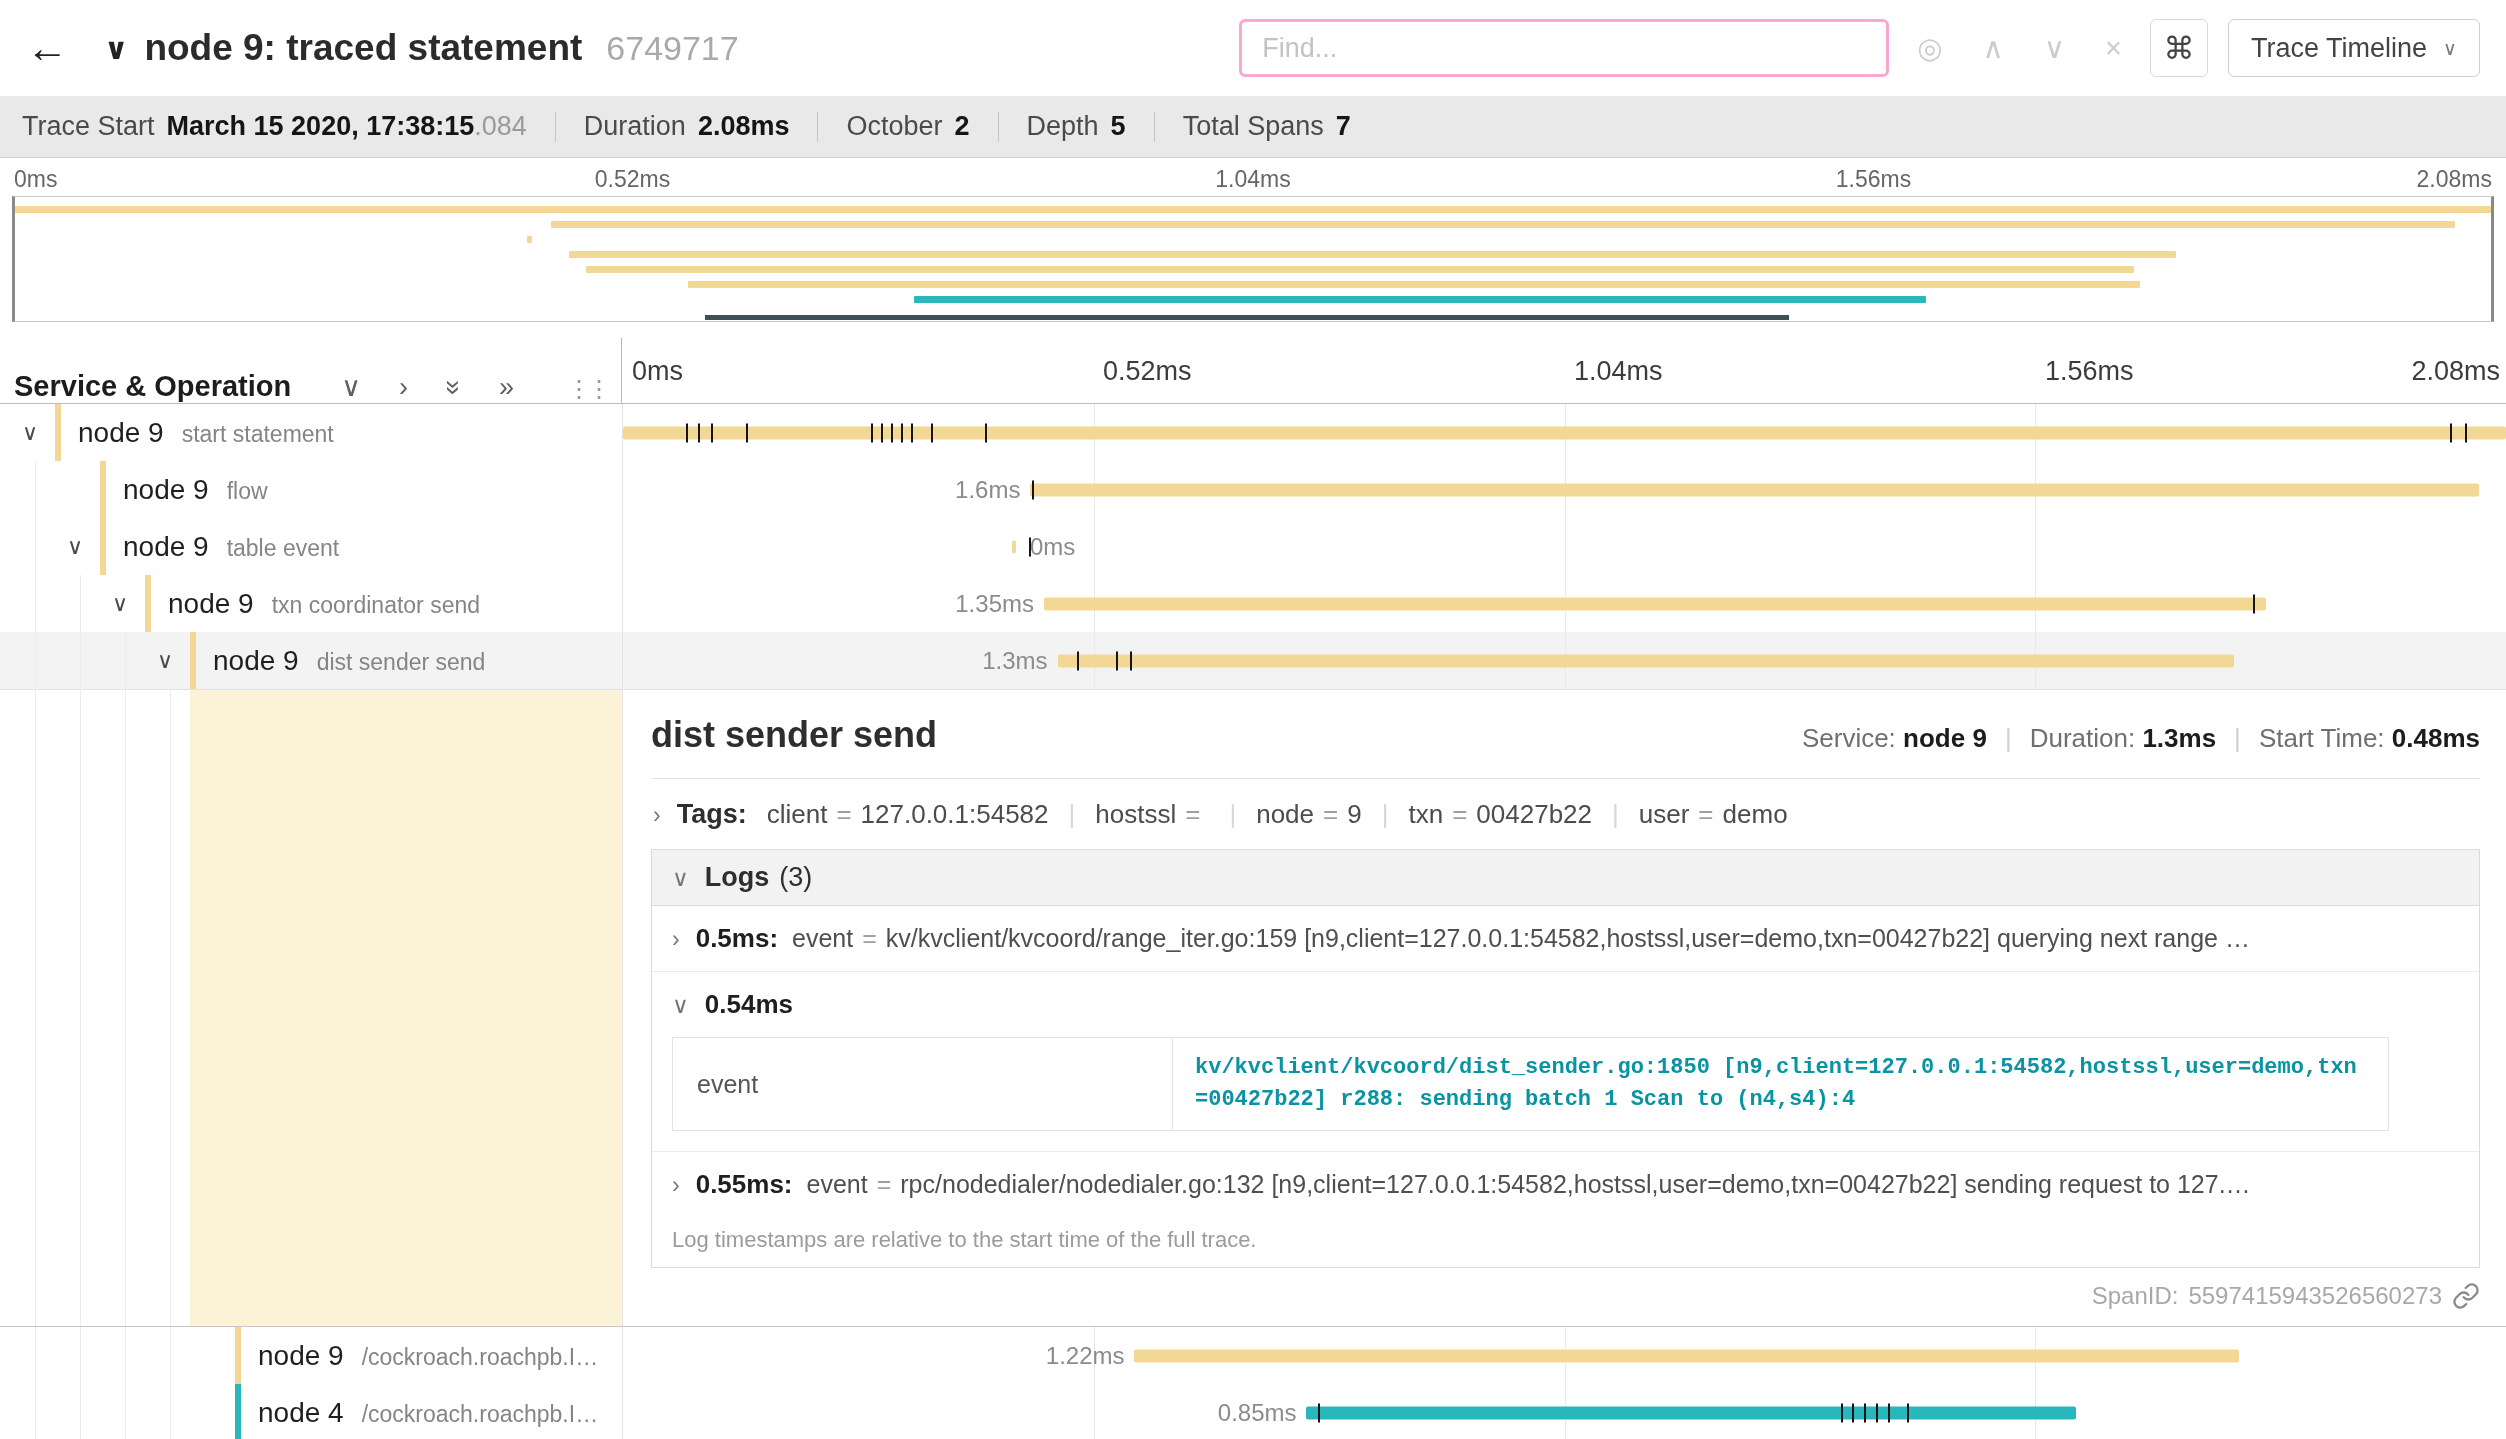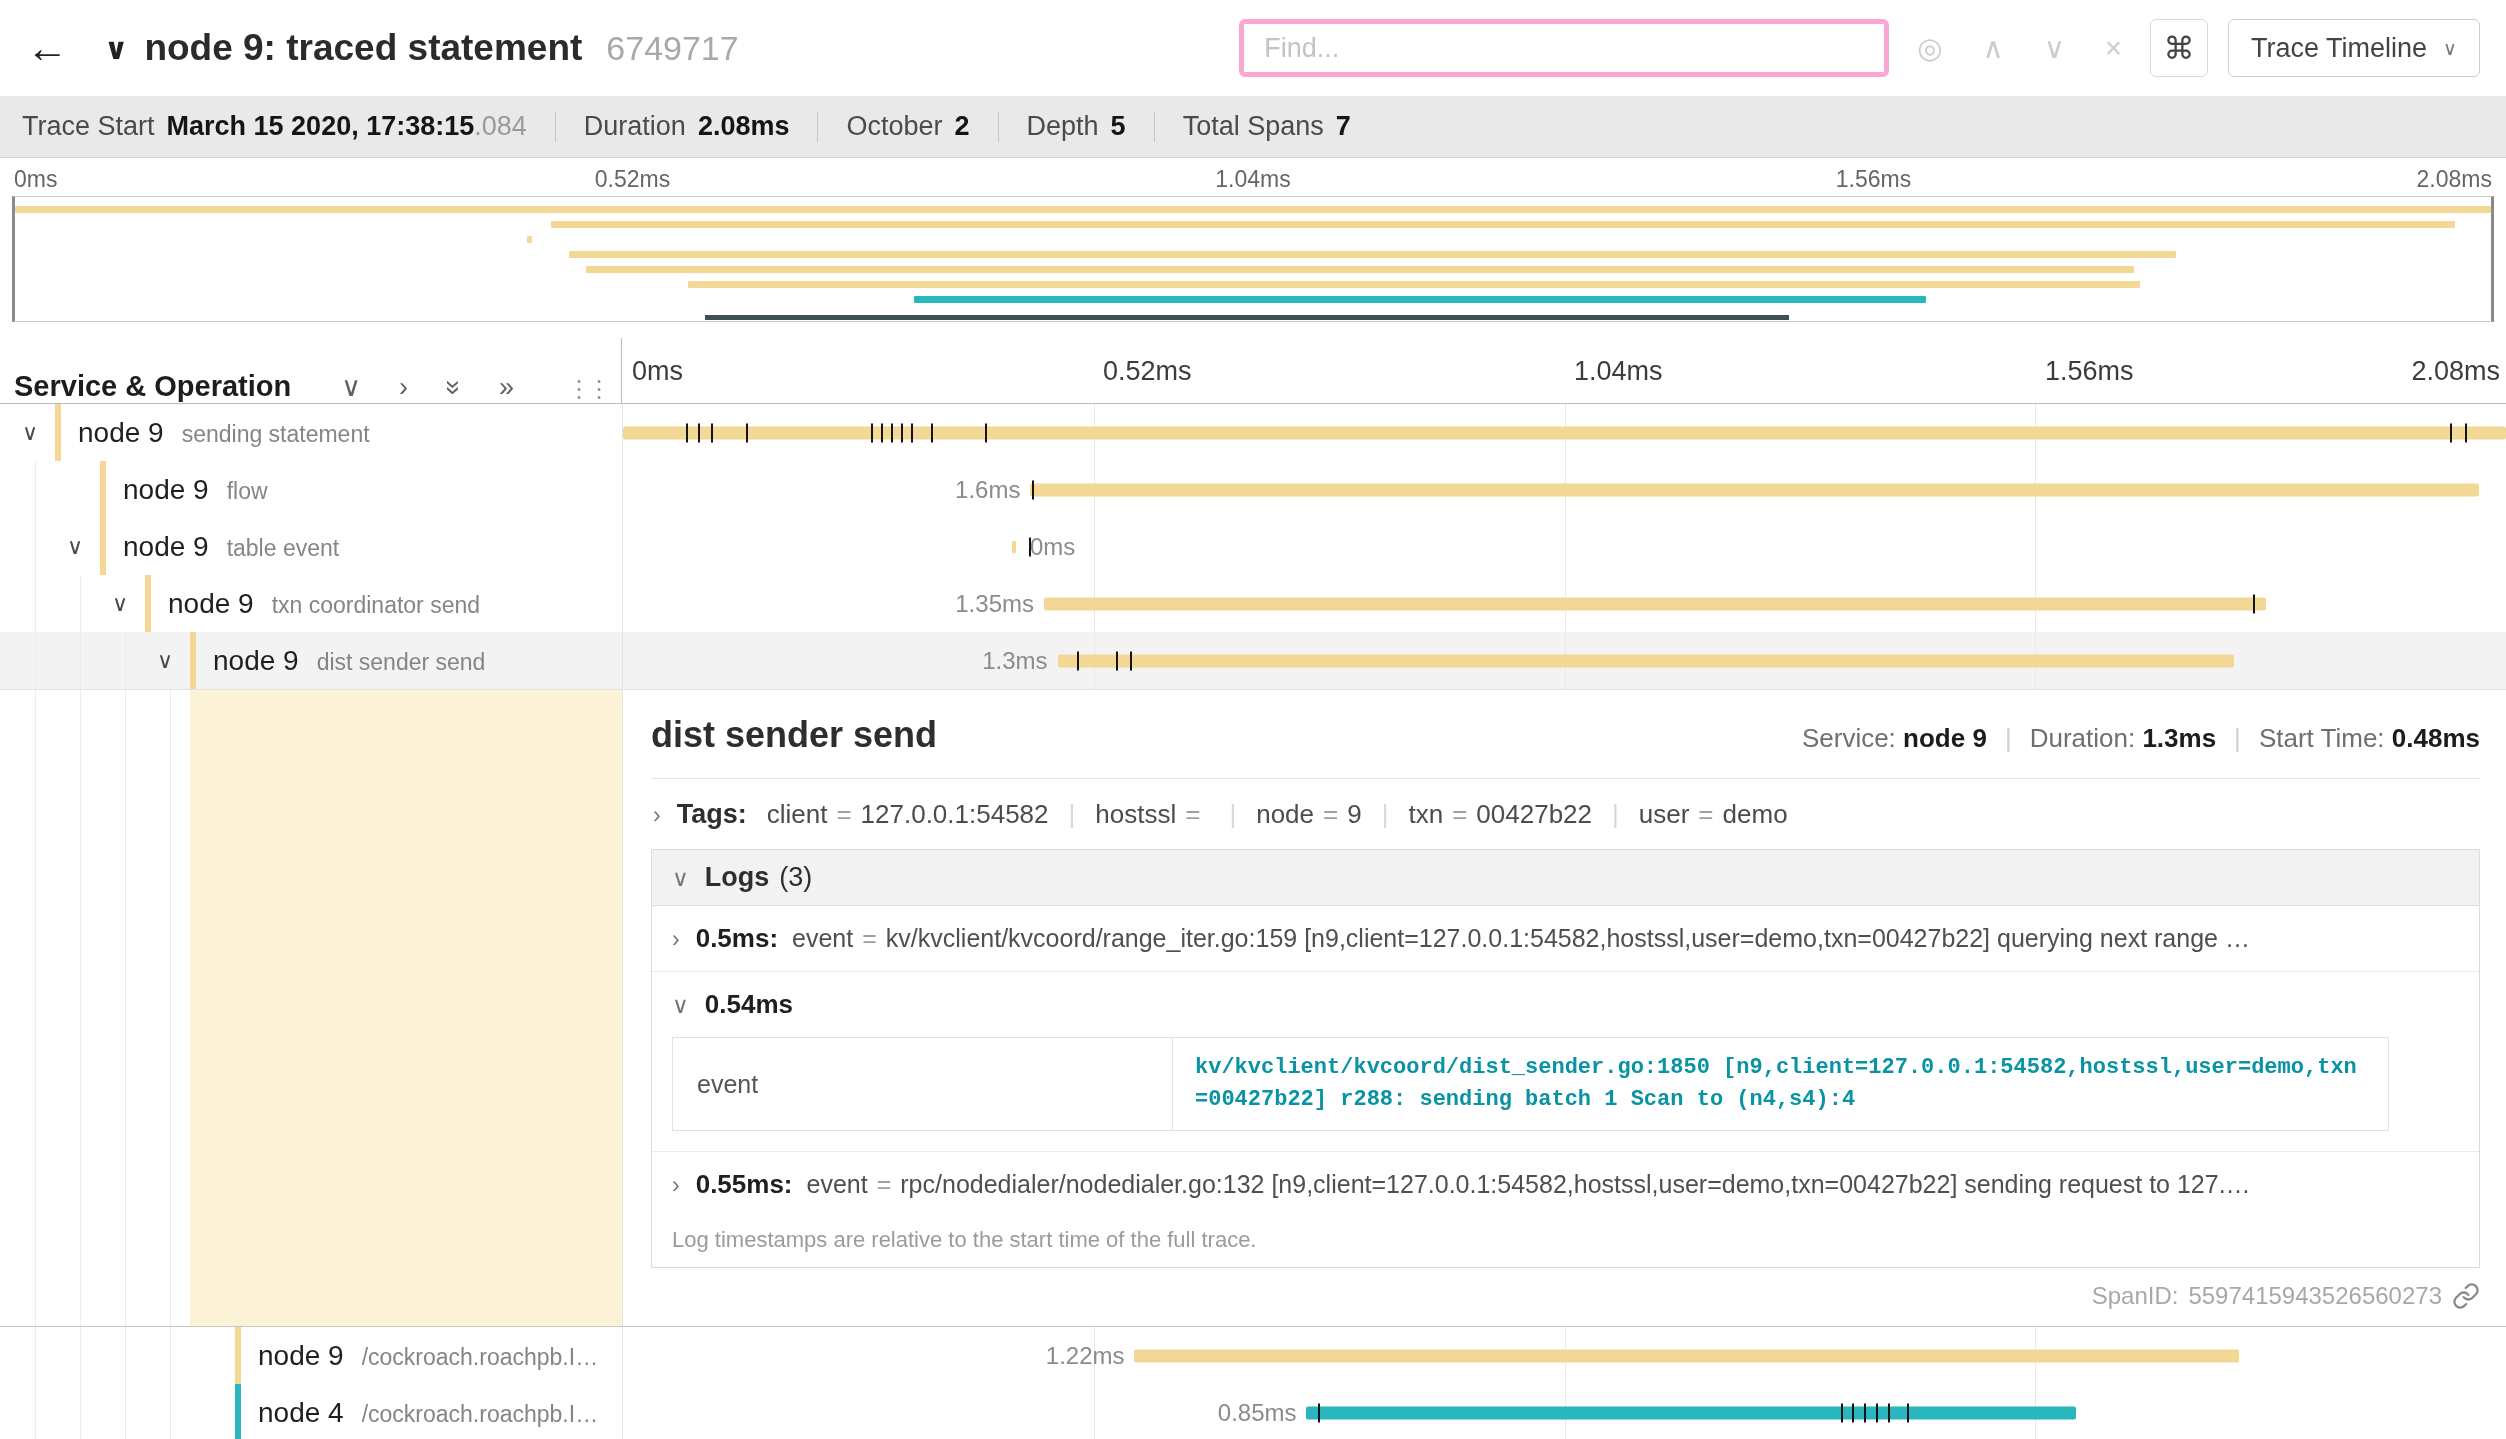--- a/index.html
+++ b/index.html
@@ -8,21 +8,21 @@
   .app{width:2506px;height:1439px;overflow:hidden;position:relative}
 
   
   .app-header{height:96px;display:flex;align-items:center;padding:0 26px;background:#fff}
   .back-btn{border:none;background:none;font-size:42px;color:#222;width:60px;text-align:left;cursor:pointer}
   .title-wrap{display:flex;align-items:center;gap:16px;margin-left:18px}
   .title-chevron{font-size:30px;font-weight:700;color:#222}
   .trace-title{font-size:37px;font-weight:700;color:#2b2b2b}
   .trace-id{font-size:34px;color:#a9a9a9;margin-left:8px;font-weight:400}
   .header-right{margin-left:auto;display:flex;align-items:center;gap:20px}
-  .find-input{width:650px;height:58px;border:5px solid #f9a8d4;border-radius:6px;font-size:27px;
+  .find-input{width:650px;height:58px;border:3px solid #f9a8d4;border-radius:6px;font-size:27px;
     padding:0 20px;color:#333;outline:none;font-family:inherit}
   .find-input::placeholder{color:#c3c3c3}
   .find-icons{display:flex;align-items:center;gap:40px;color:#cccccc;font-size:29px;margin:0 8px}
   .kbd-btn{width:58px;height:58px;border:1px solid #d9d9d9;border-radius:6px;background:#fff;font-size:31px;
     color:#444;display:flex;align-items:center;justify-content:center;cursor:pointer}
   .view-btn{height:58px;border:1px solid #d0d0d0;border-radius:6px;background:#fff;font-size:27px;color:#444;
     display:flex;align-items:center;gap:16px;padding:0 22px;cursor:pointer;font-family:inherit}
   .view-btn .vchev{font-size:19px;color:#777}
 
   
@@ -209,21 +209,21 @@
     </div>
   </div>
 
   <div id="rowsTop">
       <div class="row">
         <div class="row-left">
           <div class="row-chev" style="left: 22px;">∨</div>
           <div class="rowbar-left" style="left: 55px; background: rgb(243, 215, 148);"></div>
           <div class="names" style="left: 78px;">
             <span class="svc">node 9</span>
-            <span class="op">sending statement</span>
+            <span class="op">start statement</span>
           </div>
         </div>
         <div class="row-right">
           <div class="gridline" style="left: 25%;"></div>
           <div class="gridline" style="left: 50%;"></div>
           <div class="gridline" style="left: 75%;"></div>
           <div class="span-bar" style="left: 0%; width: 100%; background: rgb(243, 215, 148);"></div>
           <div class="bar-tick" style="left: 3.36538%;"></div>
           <div class="bar-tick" style="left: 3.99038%;"></div>
           <div class="bar-tick" style="left: 4.66346%;"></div>

